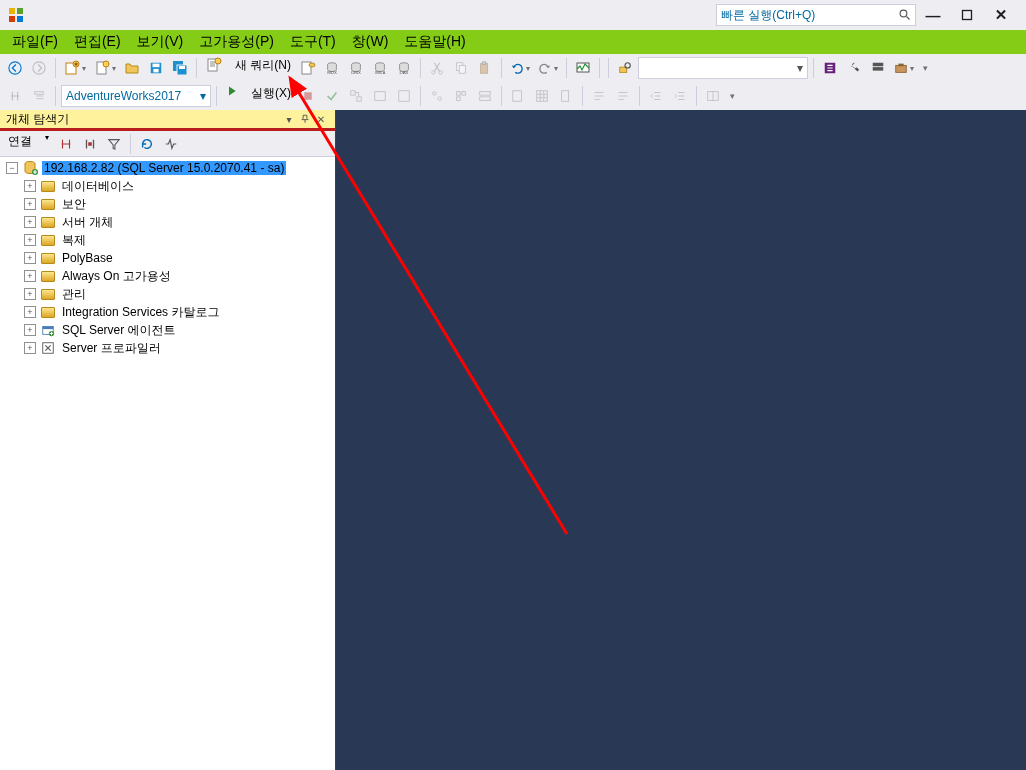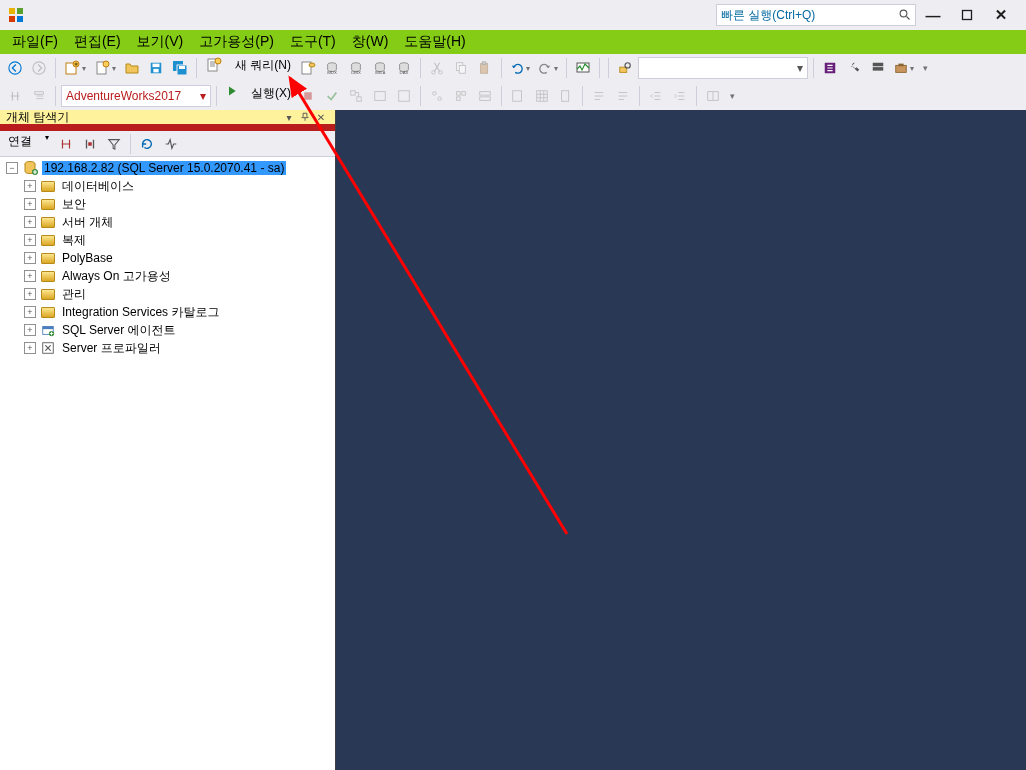--- a/index.html
+++ b/index.html
@@ -18,21 +18,21 @@
 .toolbar + .toolbar { }
 .tool-btn { width: 22px; height: 22px; display: flex; align-items: center; justify-content: center; border: 1px solid transparent; }
 .tool-btn.disabled { opacity: 0.45; }
 .tool-sep { width: 1px; height: 20px; background: #cccedb; margin: 0 3px; }
 .tool-drop { display: flex; align-items: center; height: 22px; padding: 0 3px; font-size: 12px; }
 .tool-drop .caret { font-size: 8px; margin-left: 2px; color: #717171; }
 .tool-combo { height: 22px; border: 1px solid #cccedb; background: #fff; display: flex; align-items: center; padding: 0 4px; font-size: 12px; color: #555; }
 .tool-text-btn { display: flex; align-items: flex-start; height: 22px; padding: 0 4px; font-size: 12px; gap: 13px; }
 .main-area { display: flex; height: 662px; background: #293955; }
 .object-explorer { width: 336px; background: #f5f5f5; display: flex; flex-direction: column; border-right: 1px solid #3f3f46; }
-.panel-header { height: 21px; background: #fff29d; border-bottom: 7px solid #b91c1c; display: flex; align-items: center; padding: 0 6px; font-size: 12px; }
+.panel-header { height: 21px; background: #fff29d; border-bottom: 3px solid #b91c1c; display: flex; align-items: center; padding: 0 6px; font-size: 12px; }
 .panel-header .title { flex: 1; }
 .panel-header .hdr-btn { width: 16px; height: 16px; display: flex; align-items: center; justify-content: center; font-size: 10px; color: #555; }
 .panel-toolbar { height: 26px; background: #eeeef2; border-bottom: 1px solid #cccedb; display: flex; align-items: center; padding: 8px 4px; font-size: 12px; gap: 2px; }
 .tree { flex: 1; background: #fff; overflow: auto; font-size: 12px; padding: 2px 0; }
 .tree-node { display: flex; align-items: center; height: 18px; padding-left: 4px; white-space: nowrap; }
 .tree-node .expander { width: 12px; height: 12px; border: 1px solid #919191; display: flex; align-items: center; justify-content: center; font-size: 9px; line-height: 1; color: #595959; background: #fff; margin-right: 4px; flex-shrink: 0; }
 .tree-node .node-icon { width: 16px; height: 16px; margin-right: 4px; flex-shrink: 0; display:flex; align-items:center; justify-content:center; }
 .tree-node .node-label { padding: 0 2px; }
 .tree-node.selected .node-label { background: #3399ff; color: #000000; }
 .tree-node.depth-0 { padding-left: 6px; }
@@ -263,21 +263,21 @@
       <svg width="14" height="14" viewBox="0 0 16 16">
         <path d="M5 3 v10 M11 3 v10 M3 8 h10" stroke="#888" stroke-width="1.3"></path>
       </svg>
     </span>
   <span class="tool-btn disabled">
       <svg width="14" height="14" viewBox="0 0 16 16">
         <path d="M3 3 h10 v3 h-10z M5 8 h8 M5 11 h8" stroke="#888" fill="none"></path>
       </svg>
     </span>
   <span class="tool-sep"></span>
-  <div class="tool-combo disabled" style="width:150px;color:#b91c1c;justify-content:center;">
+  <div class="tool-combo disabled" style="width:150px;color:#0369a1;justify-content:center;">
       <span>AdventureWorks2017</span>
       <span style="flex:1"></span>
       <span class="caret">▾</span>
     </div>
   <span class="tool-sep"></span>
   <span class="tool-text-btn disabled">
       <svg width="12" height="12" viewBox="0 0 16 16">
         <path d="M4 2 L13 8 L4 14 z" fill="#2e8b32"></path>
       </svg>
       <span>실행(X)</span>

